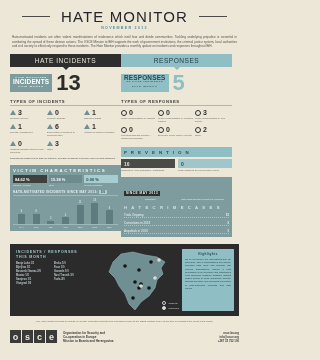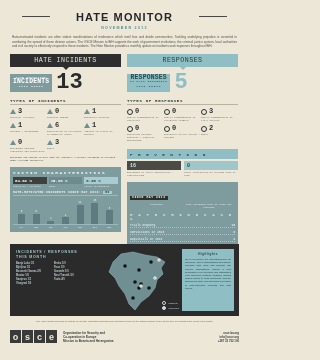--- a/index.html
+++ b/index.html
@@ -10,34 +10,34 @@
     color:#3a3a38;
     overflow:hidden;
   }
   .page { position:relative; width:249px; height:360px; padding:0 10px; }
 
   
   .hdr { text-align:center; padding-top:9px; position:relative; }
   .hdr-rule { position:absolute; top:16px; height:1px; background:#4a4a46; width:28px; }
   .hdr-rule.l { left:12px; } .hdr-rule.r { right:12px; }
   .title {
-    font-size:11px; font-weight:bold; letter-spacing:1.1px; color:#26262a;
+    font-size:15px; font-weight:normal; letter-spacing:1.1px; color:#26262a;
     line-height:16px;
   }
   .subtitle {
     font-size:3.6px; font-weight:bold; letter-spacing:1.3px; color:#5d8f93;
     margin-top:1px;
   }
   .intro {
     margin-top:5px; font-size:3.1px; line-height:4.6px; color:#55534d;
     text-align:justify; padding:0 2px;
   }
 
   
-  .cols { display:flex; gap:6px; margin-top:5px;font-family:Liberation Mono, monospace; }
+  .cols { display:flex; margin-top:5px; }
   .col { width:111px; }
 
   .band {
     height:13px; display:flex; align-items:center; justify-content:center;
     font-size:6.6px; letter-spacing:.5px; position:relative;
   }
   .band.dark { background:#2e2e2e; color:#e6e2d6; }
   .band.teal { background:#8fbec4; color:#1f3b40; }
   .band .notch {
     position:absolute; bottom:-3px; left:50%; margin-left:-3px;

